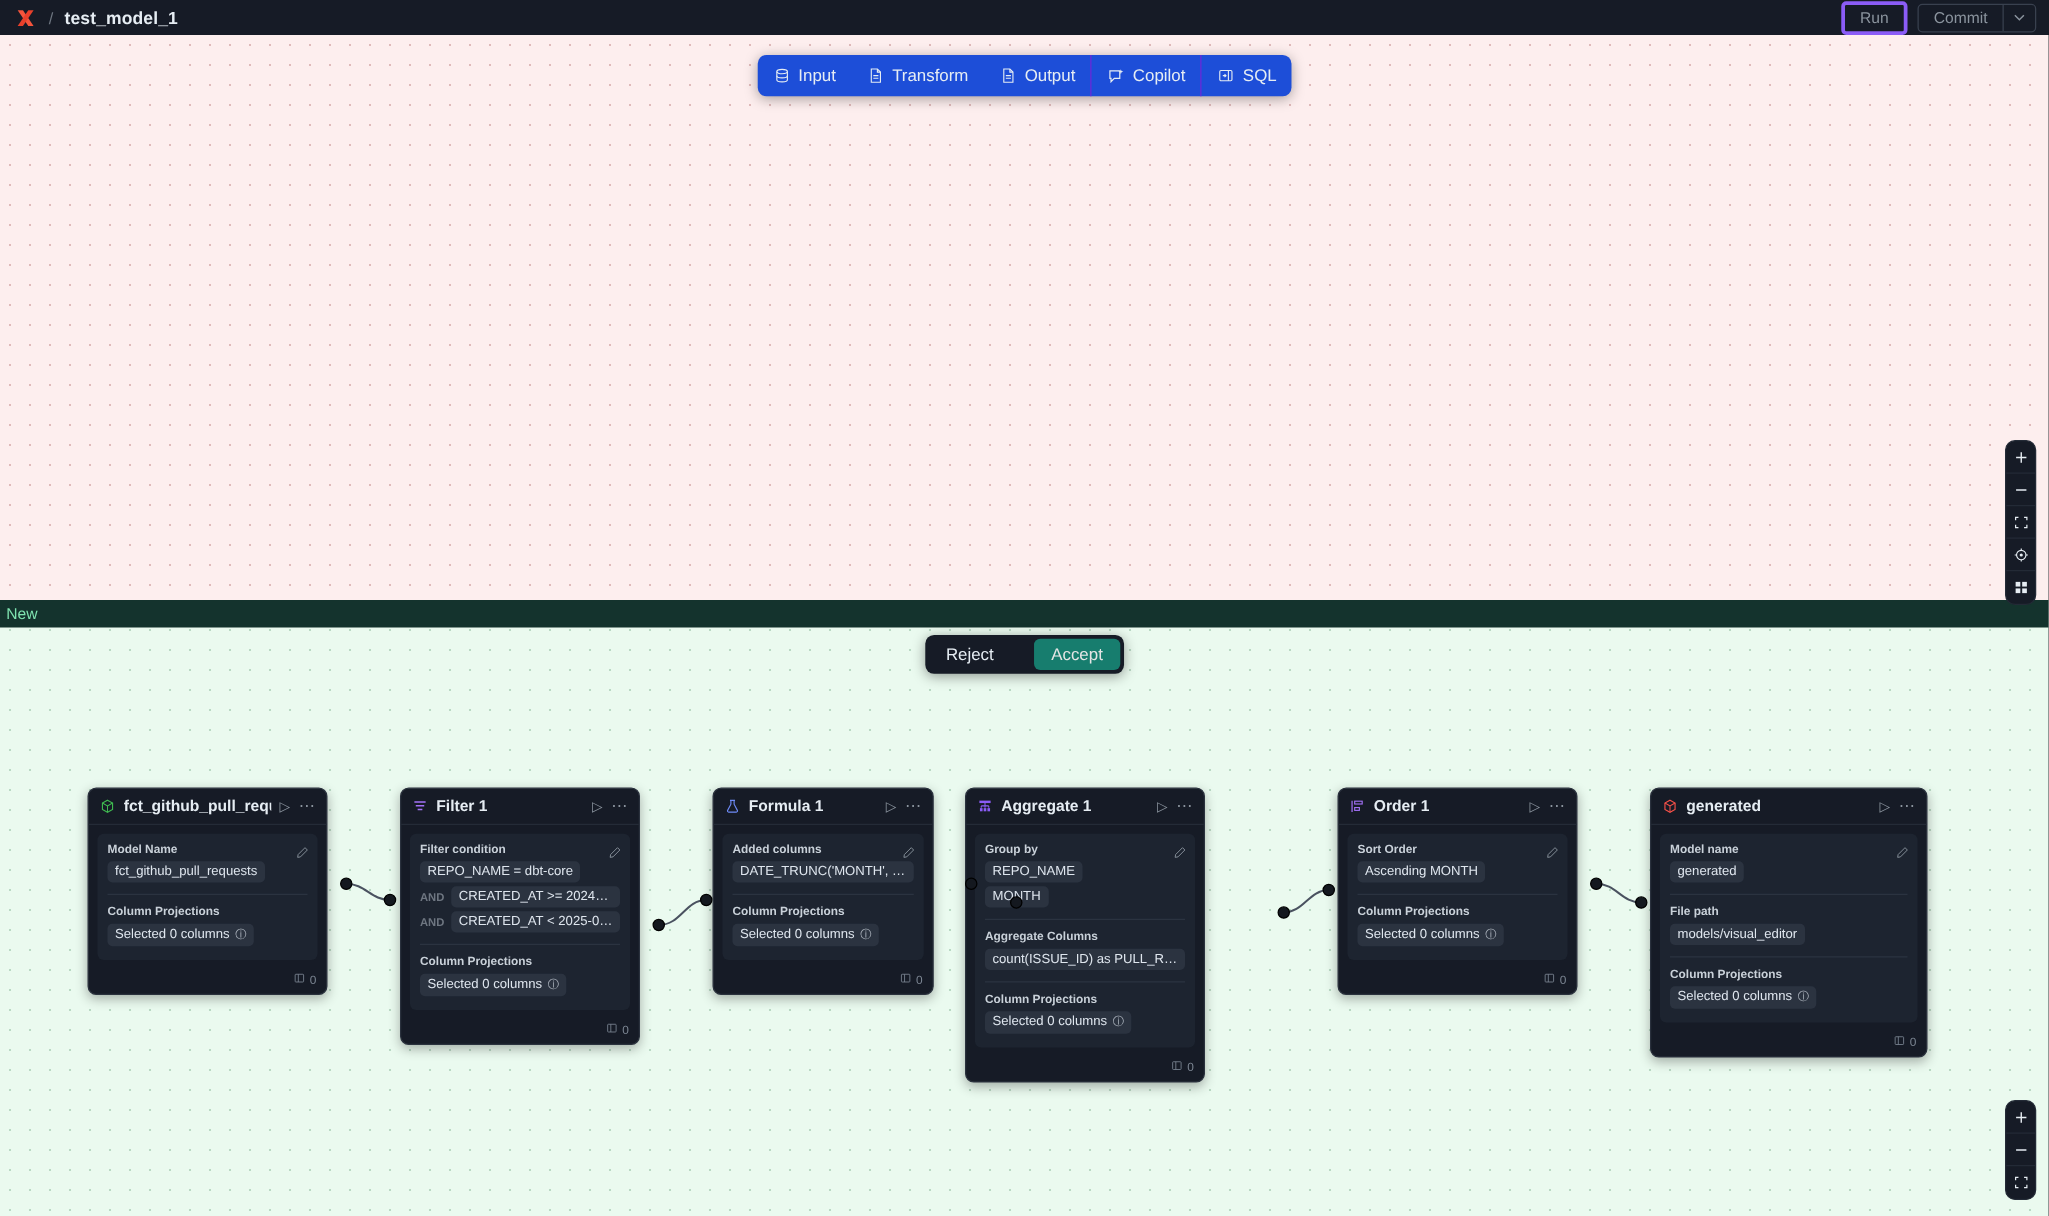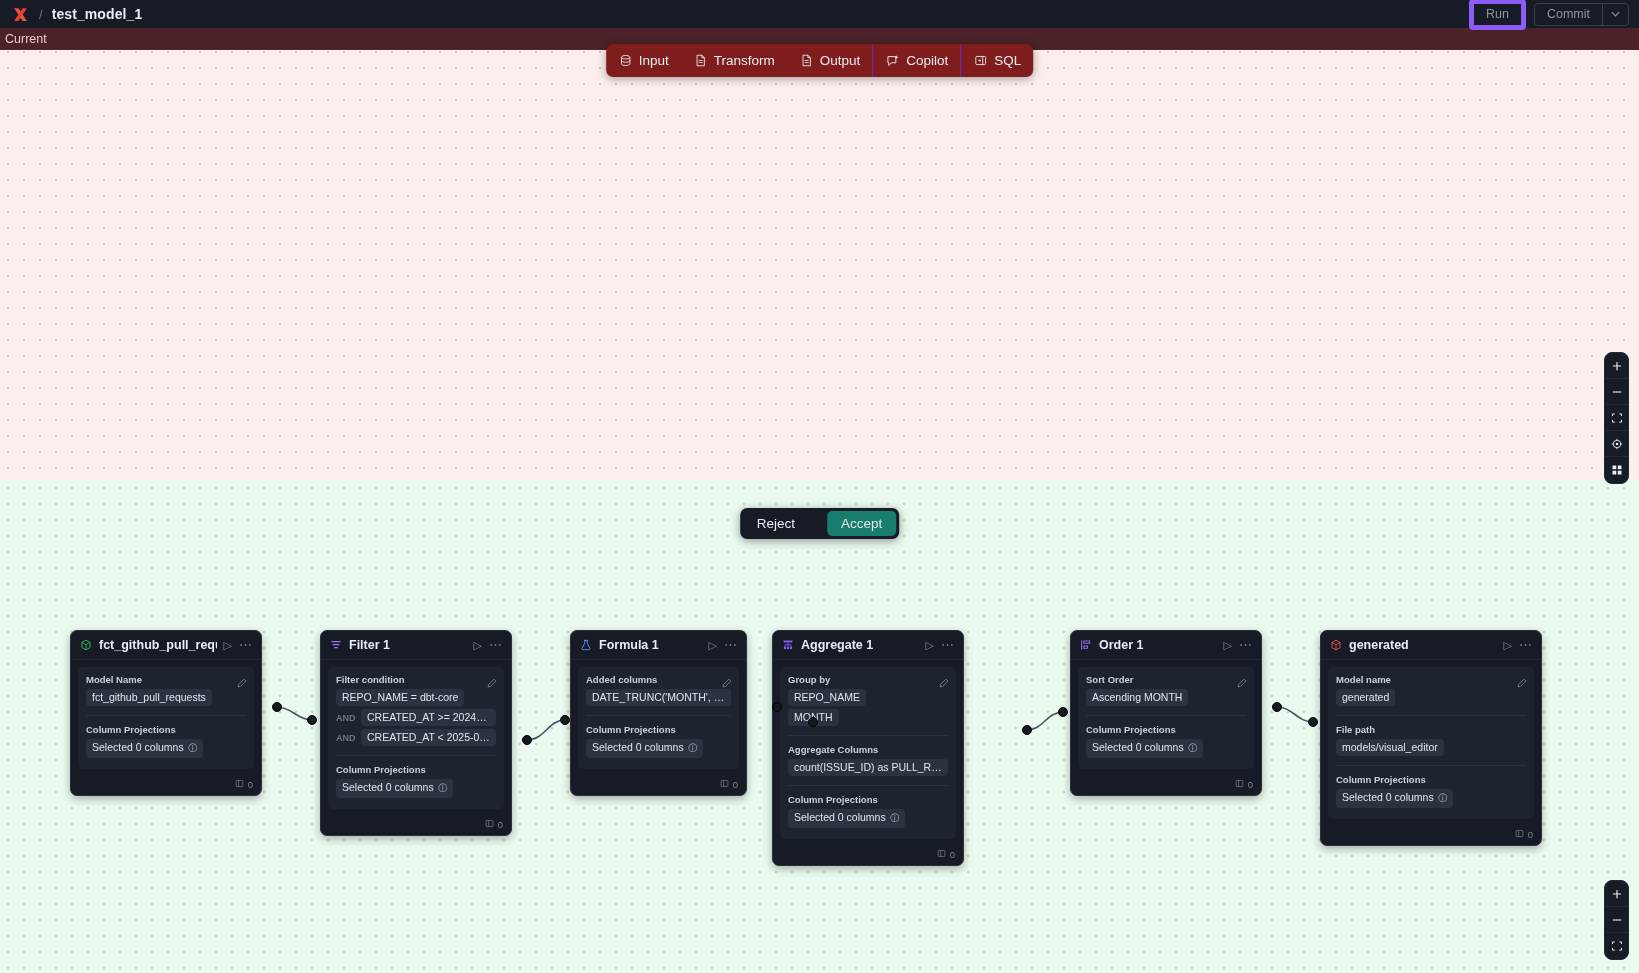--- a/index.html
+++ b/index.html
@@ -15,21 +15,21 @@
   .topbar {
     position: absolute; top: 0; left: 0; width: 1639px; height: 28px;
     background: #161b26; display: flex; align-items: center;
     padding: 0 10px; z-index: 60;
   }
   .logo-x { width: 20px; height: 20px; display: flex; align-items: center; justify-content: center; }
   .crumb-sep { color: #6e7681; font-size: 13px; margin: 0 9px; }
   .crumb-title { color: #e6edf3; font-size: 14px; font-weight: bold; letter-spacing: .1px; }
   .topbar-right { margin-left: auto; display: flex; align-items: center; gap: 8px; }
   .btn-outline {
-    border: 5px solid #8b5cf6; border-radius: 4px; color: #8b949e;
+    border: 3px solid #8b5cf6; border-radius: 4px; color: #8b949e;
     font-size: 12.5px; padding: 3px 12px 4px; background: transparent; line-height: 14px;
   }
   .commit-group { display: flex; align-items: stretch; border: 1px solid #39414f; border-radius: 4px; overflow: hidden; }
   .commit-group > div { color: #8b949e; font-size: 12.5px; padding: 3px 12px 4px; text-align: center; }
   .commit-caret { border-left: 1px solid #39414f; padding: 3px 8px 4px !important; display:flex; align-items:center;}
 
   
   .pane { position: absolute; left: 0; width: 1639px; overflow: hidden; }
   .pane-current { top: 28px; height: 452px; background: #fdeeee; }
   .pane-new { top: 480px; height: 493px; background: #eafaef; }
@@ -42,21 +42,21 @@
   .label-current { background: #4a2228; color: #f7c5c5; }
   .label-new { background: #14332d; color: #7fe3b0; }
 
   .dots { position: absolute; inset: 0; }
   .dots-current { background-image: radial-gradient(#dfb9b9 1px, transparent 1px); background-size: 16px 16px; }
   .dots-new { background-image: radial-gradient(#b9d9c4 1px, transparent 1px); background-size: 16px 16px; }
 
   
   .center-toolbar {
     position: absolute; top: 44px; left: 50%; transform: translateX(-50%);
-    height: 33px; background: #7f1d1d; border-radius: 7px;
+    height: 33px; background: #1d4ed8; border-radius: 7px;
     display: flex; align-items: stretch; z-index: 55;
     box-shadow: 0 2px 10px rgba(0,0,0,.35);
   }
   .tb-item {
     display: flex; align-items: center; gap: 6px; padding: 0 12px;
     color: #e6edf3; font-size: 13.5px; white-space: nowrap;
   }
   .tb-item.sep { border-left: 1px solid #6d28d9; }
   .tb-icon { display: flex; align-items: center; justify-content: center; width: 15px; height: 15px; }
 
@@ -152,25 +152,25 @@
           <svg width="9" height="6" viewBox="0 0 10 6">
               <path d="M1 1 L5 5 L9 1" stroke="#8b949e" stroke-width="1.3" fill="none"></path>
             </svg>
         </div>
       </div>
     </div>
   </div>
 
   <div class="pane pane-current">
     <div class="dots dots-current"></div>
-    <div class="pane-label label-current">Current</div>
   </div>
 
   <div class="pane pane-new">
     <div class="dots dots-new"></div>
+    <div class="pane-label label-new">New</div>
 
     <svg class="edges" width="1639" height="493">
       <path d="M277,227 C292,227 297,240 312,240" stroke="#4a5260" stroke-width="1.6" fill="none"></path>
       <path d="M527,260 C545,260 548,240 565,240" stroke="#4a5260" stroke-width="1.6" fill="none"></path>
       <path d="M777,227 C793,227 797,242 813,242" stroke="#4a5260" stroke-width="1.6" fill="none"></path>
       <path d="M1027,250 C1043,250 1047,232 1063,232" stroke="#4a5260" stroke-width="1.6" fill="none"></path>
       <path d="M1277,227 C1293,227 1297,242 1313,242" stroke="#4a5260" stroke-width="1.6" fill="none"></path>
     </svg>
 
     <div class="port" style="left:272px;  top:222px;"></div>

